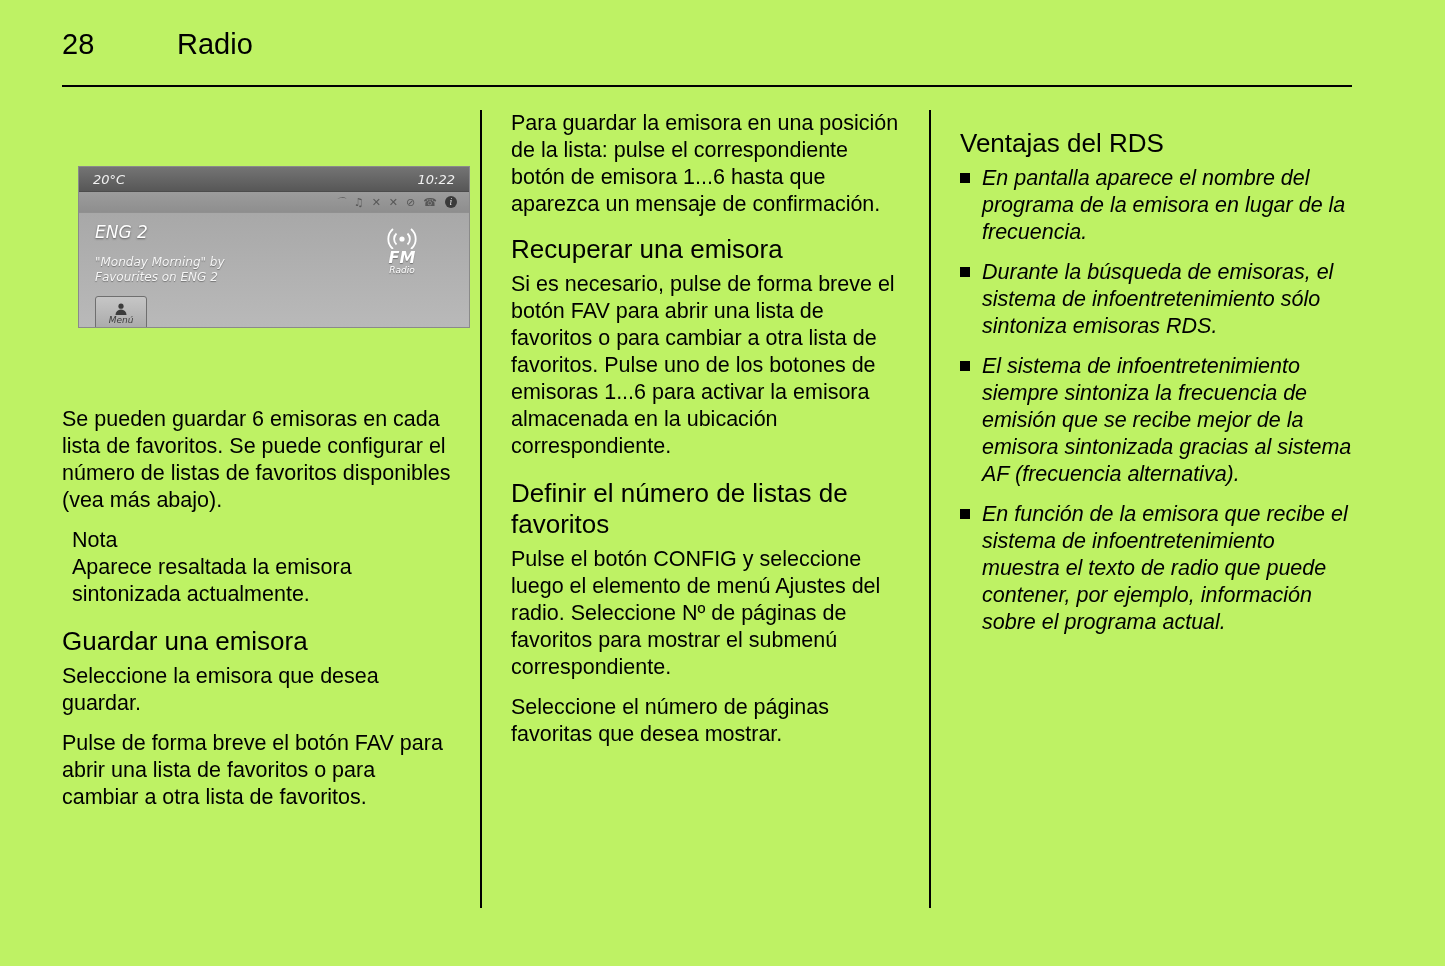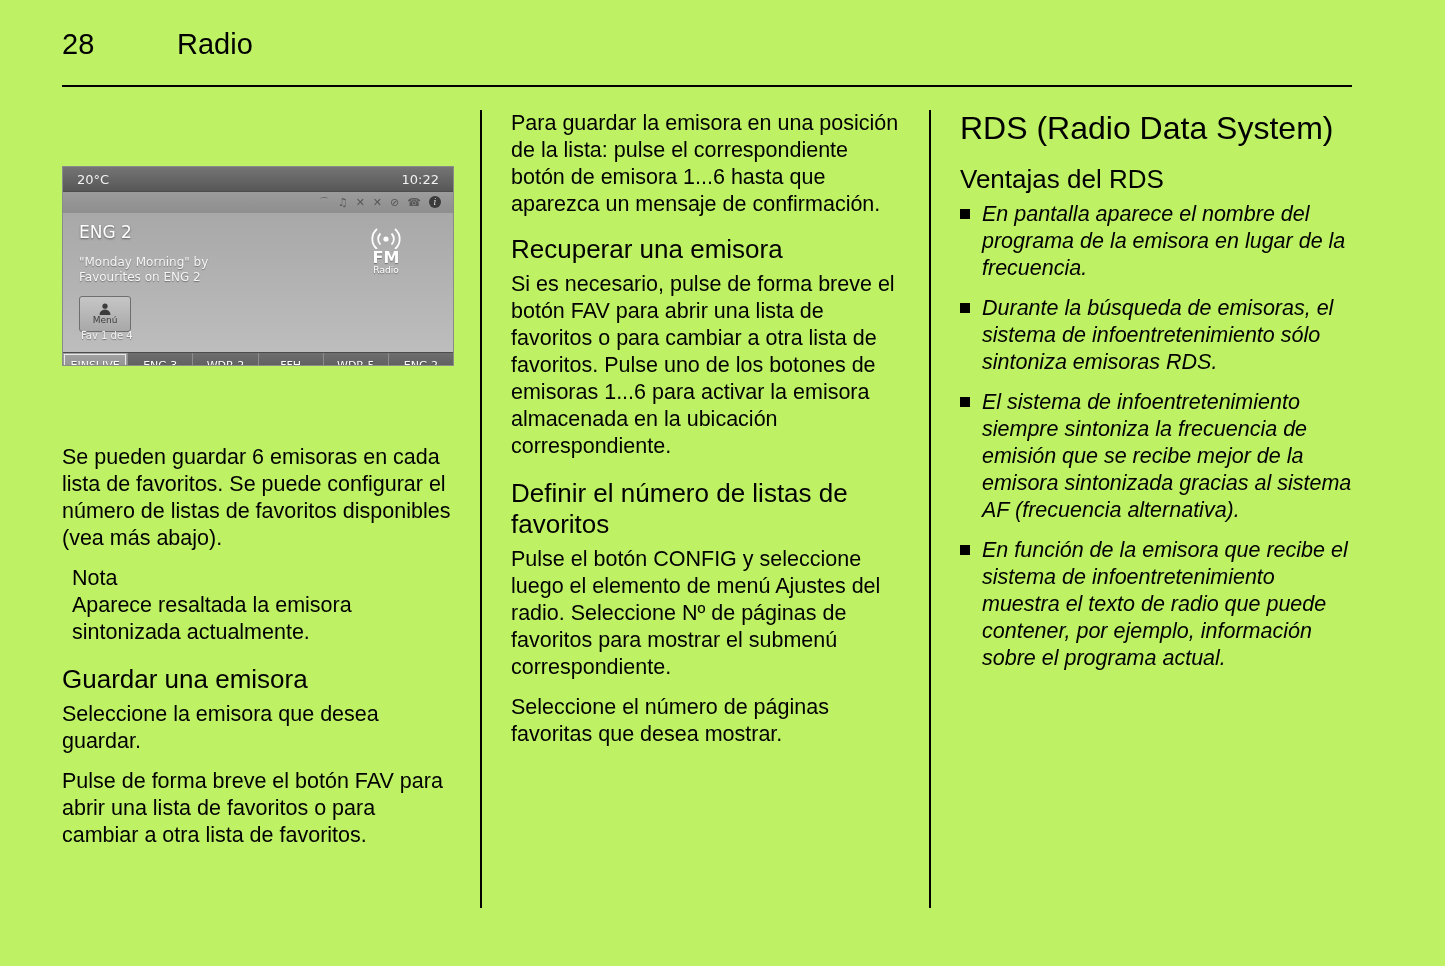--- a/index.html
+++ b/index.html
@@ -23,27 +23,27 @@
   h1{font-size:32px;line-height:36px;font-weight:normal;margin:0 0 10px 0;}
   h2{font-size:26px;line-height:31px;font-weight:normal;margin:18px 0 6px 0;}
   .note{margin:1px 0 0 10px;}
   .note-title{margin-bottom:0;}
   
   ul.sqlist{list-style:none;margin:4px 0 0 0;padding:0;}
   ul.sqlist li{display:flex;margin:2px 0 13px 0;font-style:italic;}
   ul.sqlist .sq{flex:0 0 10px;width:10px;height:10px;background:#000;margin:8px 12px 0 0;}
   
   .display{
-    width:392px;height:200px;
-    margin:56px 0 78px 0;
+    width:392px;height:162px;
+    margin:56px 0 78px 16px;
     border:1px solid #8a8a8a;
     box-sizing:border-box;
     background:#b0b0b0;
     font-family:"DejaVu Sans",sans-serif;
-    position:relative;overflow:hidden;
+    position:relative;overflow:hidden;font-style:italic;
   }
   .d-topbar{
     height:24px;background:linear-gradient(#747474,#575757);
     display:flex;align-items:center;justify-content:space-between;
     padding:0 14px;color:#f2f2f2;font-size:13px;
     border-bottom:1px solid #4c4c4c;
   }
   .d-iconrow{
     height:20px;background:linear-gradient(#9c9c9c,#8e8e8e);
     display:flex;align-items:center;justify-content:flex-end;
@@ -173,21 +173,20 @@
       <p>Si es necesario, pulse de forma breve el botón FAV para abrir una lista de favoritos o para cambiar a otra lista de favoritos. Pulse uno de los botones de emisoras 1...6 para activar la emisora almacenada en la ubicación correspondiente.</p>
 
       <h2>Definir el número de listas de favoritos</h2>
       <p>Pulse el botón CONFIG y seleccione luego el elemento de menú Ajustes del radio. Seleccione Nº de páginas de favoritos para mostrar el submenú correspondiente.</p>
       <p>Seleccione el número de páginas favoritas que desea mostrar.</p>
     </div>
 
     <div class="col-divider"></div>
 
     <div class="col">
-      <h1>RDS (Radio Data System)</h1>
 
       <h2>Ventajas del RDS</h2>
       <ul class="sqlist">
         <li>
           <span class="sq"></span>
           <span>En pantalla aparece el nombre del programa de la emisora en lugar de la frecuencia.</span>
         </li>
         <li>
           <span class="sq"></span>
           <span>Durante la búsqueda de emisoras, el sistema de infoentretenimiento sólo sintoniza emisoras RDS.</span>

